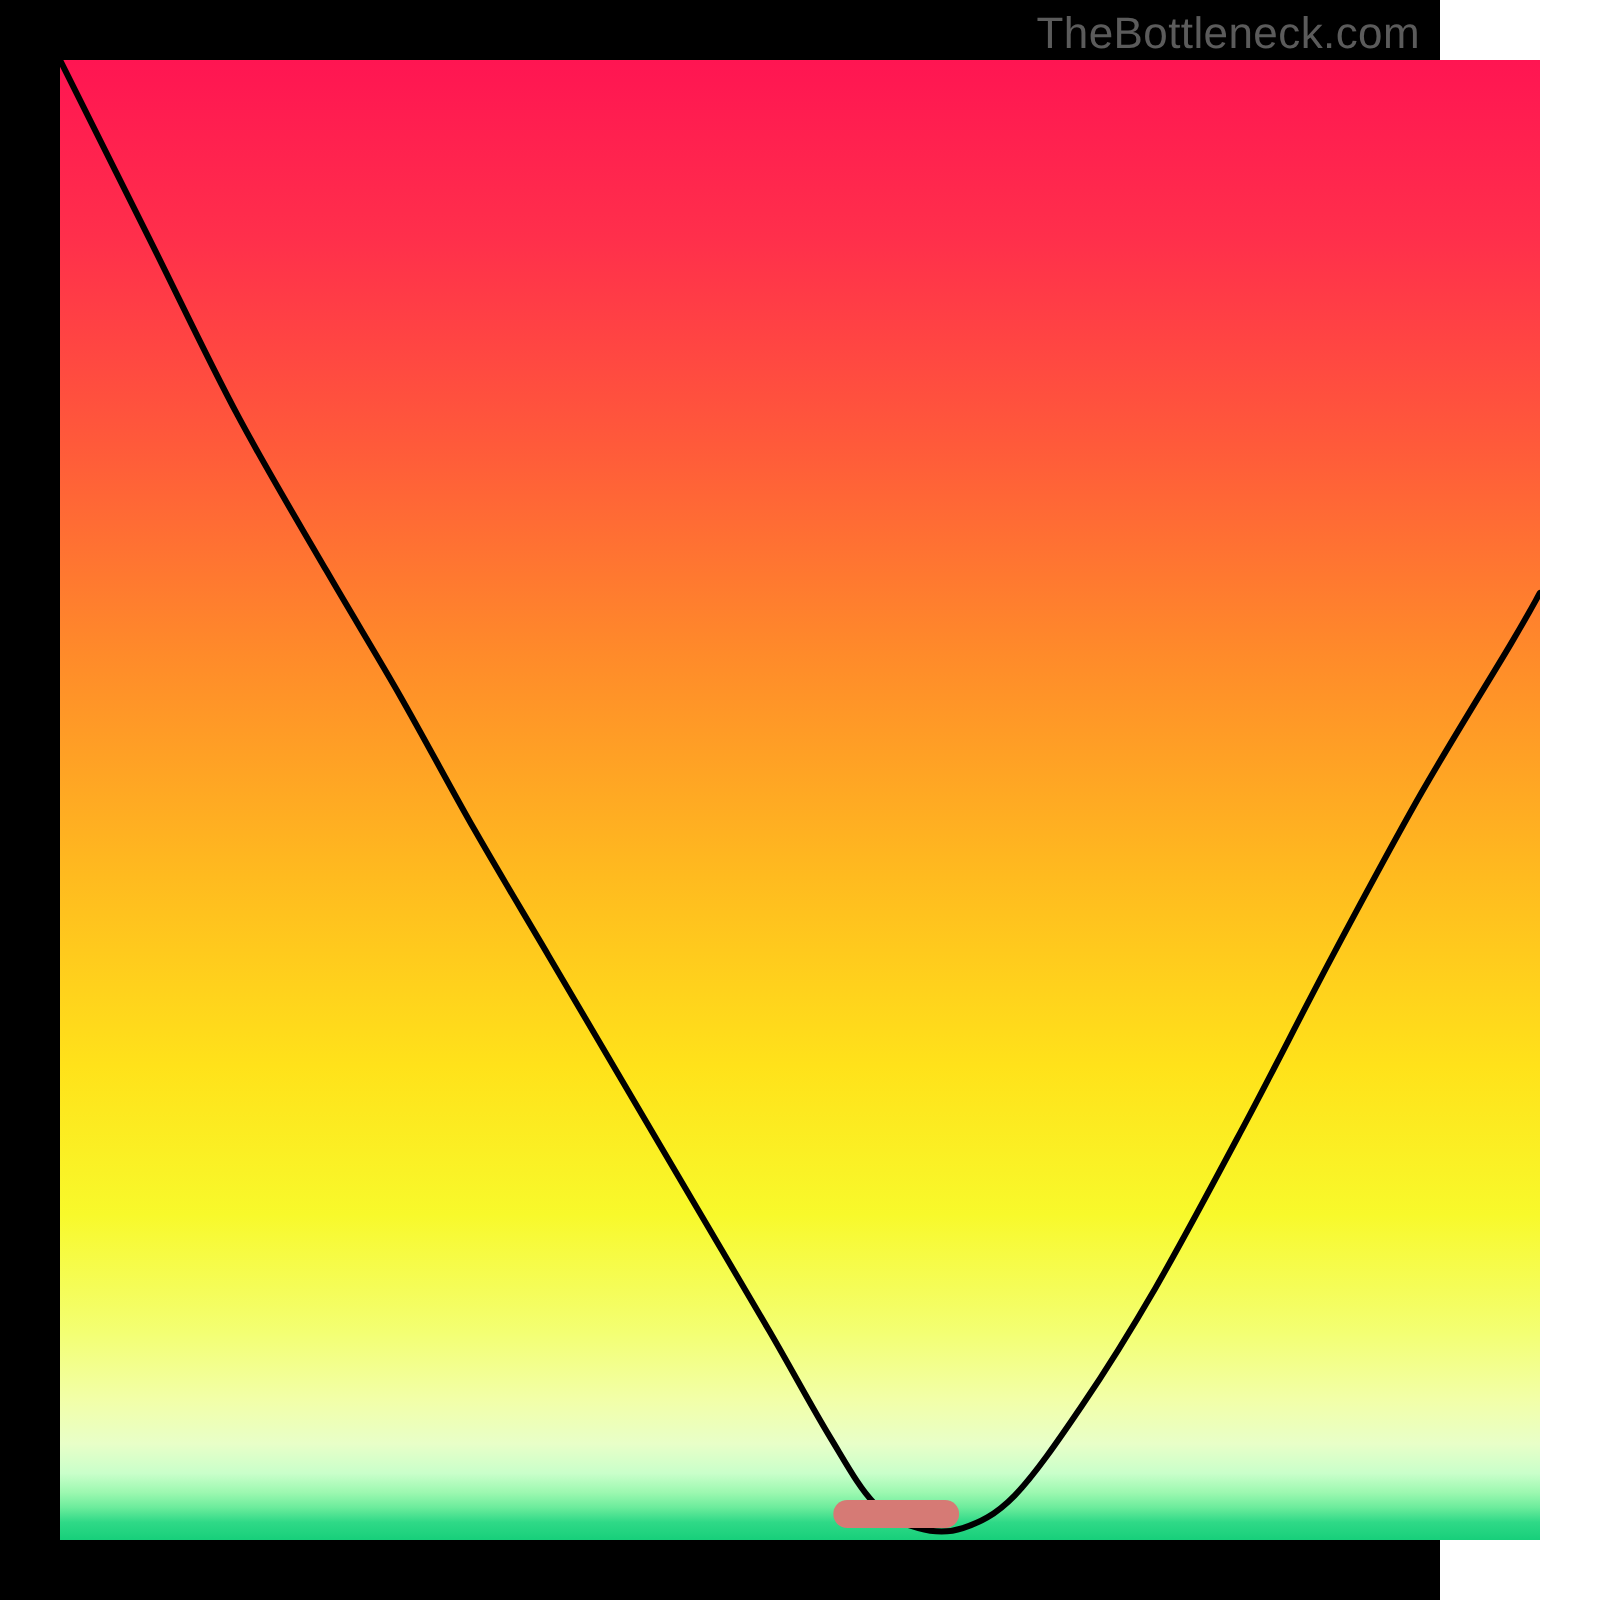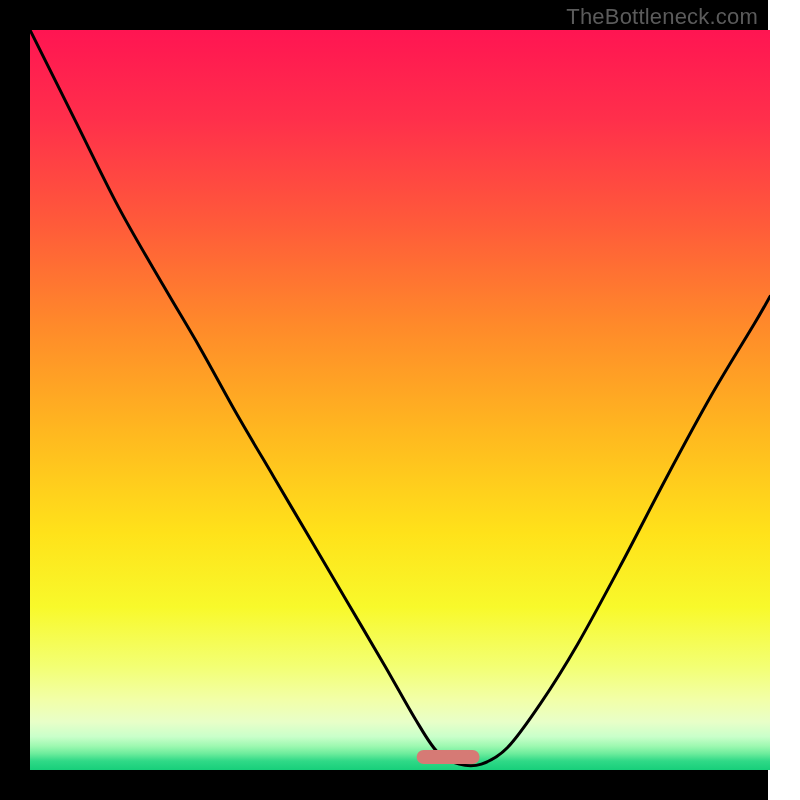--- a/index.html
+++ b/index.html
@@ -8,21 +8,20 @@
     width: 800px;
     height: 800px;
     overflow: hidden;
     font-family: Arial, Helvetica, sans-serif;
   }
   .frame {
     position: relative;
     width: 720px;
     height: 800px;
     background: #000;
-    padding-left: 48px;
   }
   .watermark {
     position: absolute;
     top: 4px;
     right: 10px;
     color: #5b5b5b;
     font-size: 22px;
     font-weight: 400;
     letter-spacing: 0.2px;
     z-index: 5;

